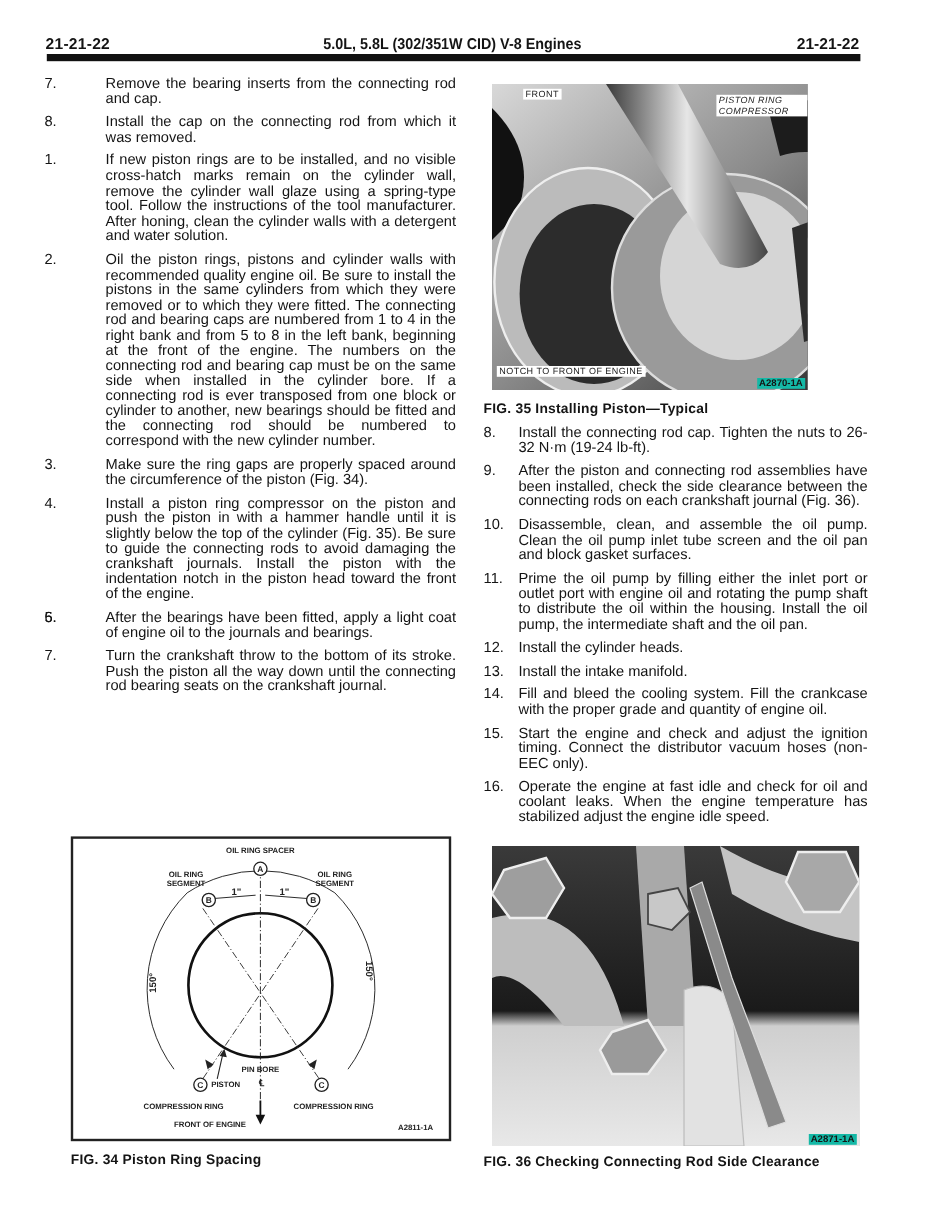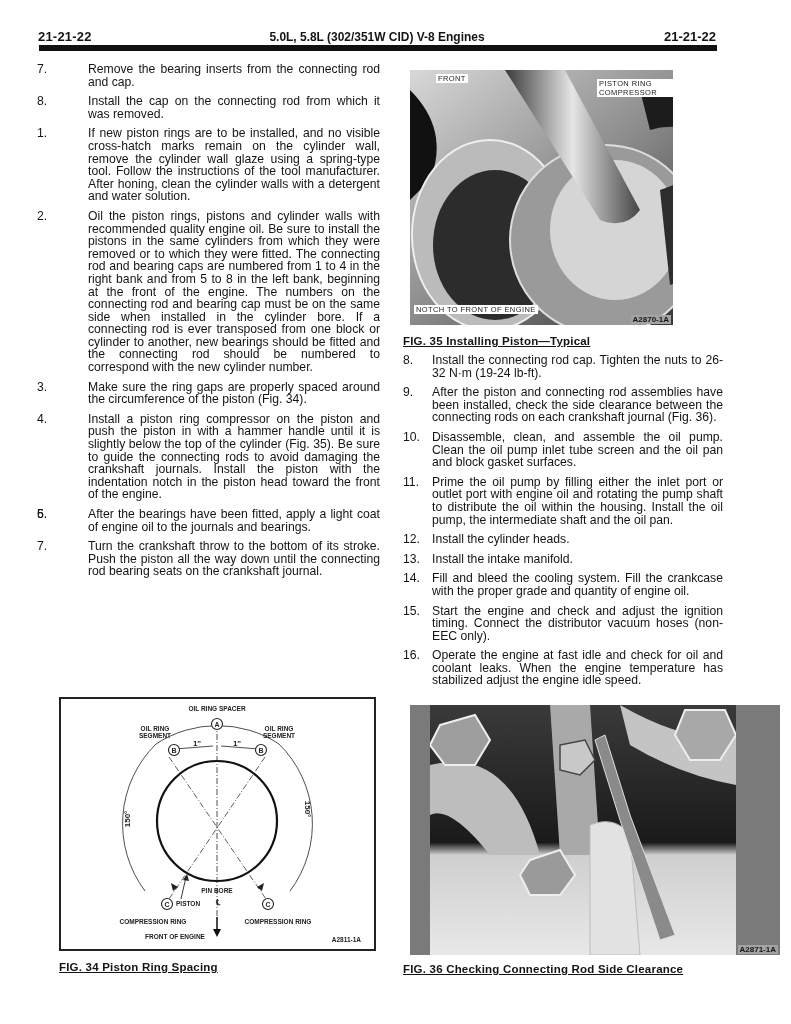--- a/index.html
+++ b/index.html
@@ -21,27 +21,27 @@
   .item .txt { display: block; }
   .item b { font-weight: normal; }
   .sec { font-weight: bold; font-size: 12.6px; margin: 3px 0 6px 0; }
 
   .right .item { padding-left: 29px; }
 
   
   .fig34 { position: absolute; left: 59px; top: 697px; width: 317px; height: 254px;
            border: 2px solid #222; box-sizing: border-box; }
   .fig34 svg { position: absolute; left: 0; top: 0; }
-  .cap { position: absolute; font-weight: bold; font-size: 11.5px; letter-spacing: 0.2px; text-decoration: underline; }
+  .cap { position: absolute; font-weight: bold; font-size: 11.5px; letter-spacing: 0.2px; }
 
   
   .photo { position: absolute; overflow: hidden; background: #7a7a7a; }
   .photo .lbl { position: absolute; background: #fff; font-size: 7.5px; letter-spacing: 0.4px;
                 padding: 0 2px; line-height: 9px; color: #222; }
-  .photo .code { position: absolute; background: #a3a3a3; font-size: 8px; font-weight: bold; padding: 0 2px; }
+  .photo .code { position: absolute; background: #14b8a6; font-size: 8px; font-weight: bold; padding: 0 2px; }
 </style>
 </head>
 <body>
 
 <div class="hdr">
   <span class="l">21-21-22</span>
   <span class="c">5.0L, 5.8L (302/351W CID) V-8 Engines</span>
   <span class="r">21-21-22</span>
 </div>
 <div class="rule"></div>
@@ -159,21 +159,21 @@
     <path d="M0 20 Q40 60 20 110 L0 130 Z" fill="#111"></path>
     <ellipse cx="80" cy="165" rx="78" ry="95" fill="#bbb" stroke="#eee" stroke-width="2"></ellipse>
     <ellipse cx="85" cy="175" rx="62" ry="75" fill="#2c2c2c"></ellipse>
     <ellipse cx="195" cy="170" rx="95" ry="95" fill="#9a9a9a" stroke="#ddd" stroke-width="2"></ellipse>
     <ellipse cx="205" cy="160" rx="65" ry="70" fill="#d5d5d5"></ellipse>
     <path d="M95 0 L155 0 L230 140 Q215 160 190 150 Z" fill="url(#g2)"></path>
     <path d="M250 120 L306 100 L306 200 L260 215 Z" fill="#2d2d2d"></path>
     <path d="M230 20 Q270 5 306 25 L306 70 Q270 50 240 60 Z" fill="#1c1c1c"></path>
   </svg>
   <span class="lbl" style="left:26px; top:4px;">FRONT</span>
-  <span class="lbl" style="left:187px; top:9px;">PISTON RING COMPRESSOR</span>
+  <span class="lbl" style="left:187px; top:9px;font-style:italic;">PISTON RING COMPRESSOR</span>
   <span class="lbl" style="left:4px; top:235px;">NOTCH TO FRONT OF ENGINE</span>
   <span class="code" style="right:2px; bottom:1px;">A2870-1A</span>
 </div>
 
 <div class="cap" style="left:403px; top:335px;">FIG. 35  Installing Piston—Typical</div>
 <div class="col right" style="top:354px;">
   <div class="item">
     <span class="num">8.</span>
     <span class="txt">Install the connecting rod cap. Tighten the nuts to 26-32 N·m (19-24 lb-ft).</span>
   </div>
@@ -204,21 +204,21 @@
   <div class="item">
     <span class="num">15.</span>
     <span class="txt">Start the engine and check and adjust the ignition timing. Connect the distributor vacuum hoses (non-EEC only).</span>
   </div>
   <div class="item">
     <span class="num">16.</span>
     <span class="txt">Operate the engine at fast idle and check for oil and coolant leaks. When the engine temperature has stabilized adjust the engine idle speed.</span>
   </div>
 </div>
 
-<div class="photo" style="left:410px; top:705px; width:350px; height:250px;padding-left:20px;">
+<div class="photo" style="left:410px; top:705px; width:306px; height:250px;">
   <svg width="306" height="250">
     <defs>
       <linearGradient id="g3" x1="0" y1="0" x2="0" y2="1">
         <stop offset="0" stop-color="#3a3a3a"></stop>
           <stop offset="0.55" stop-color="#1a1a1a"></stop>
           <stop offset="0.6" stop-color="#cfcfcf"></stop>
           <stop offset="1" stop-color="#e8e8e8"></stop>
       </linearGradient>
     </defs>
     <rect width="306" height="250" fill="url(#g3)"></rect>

